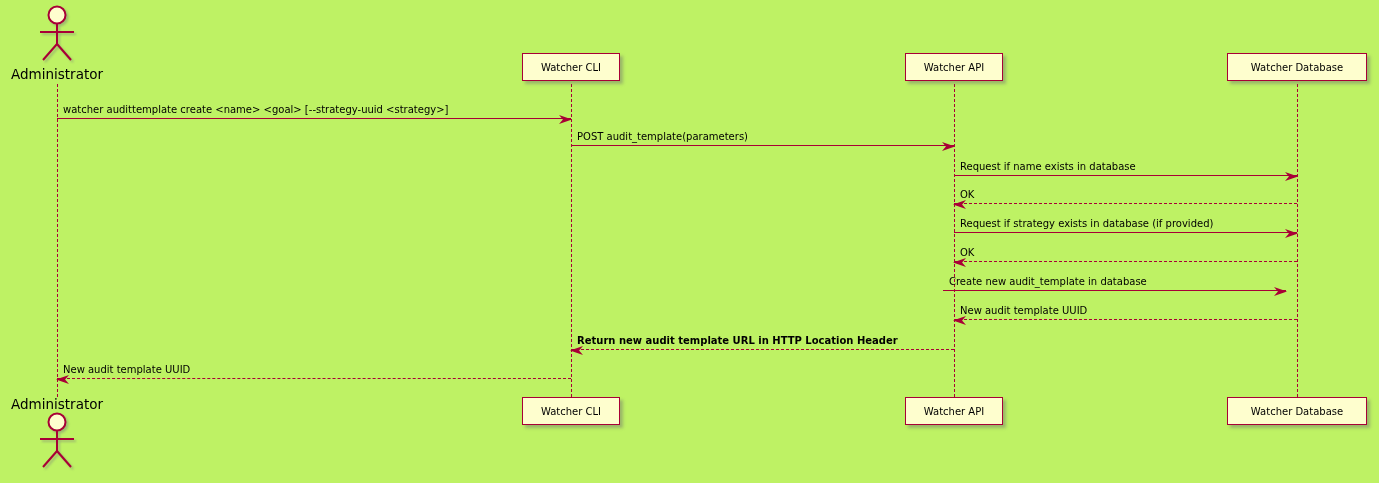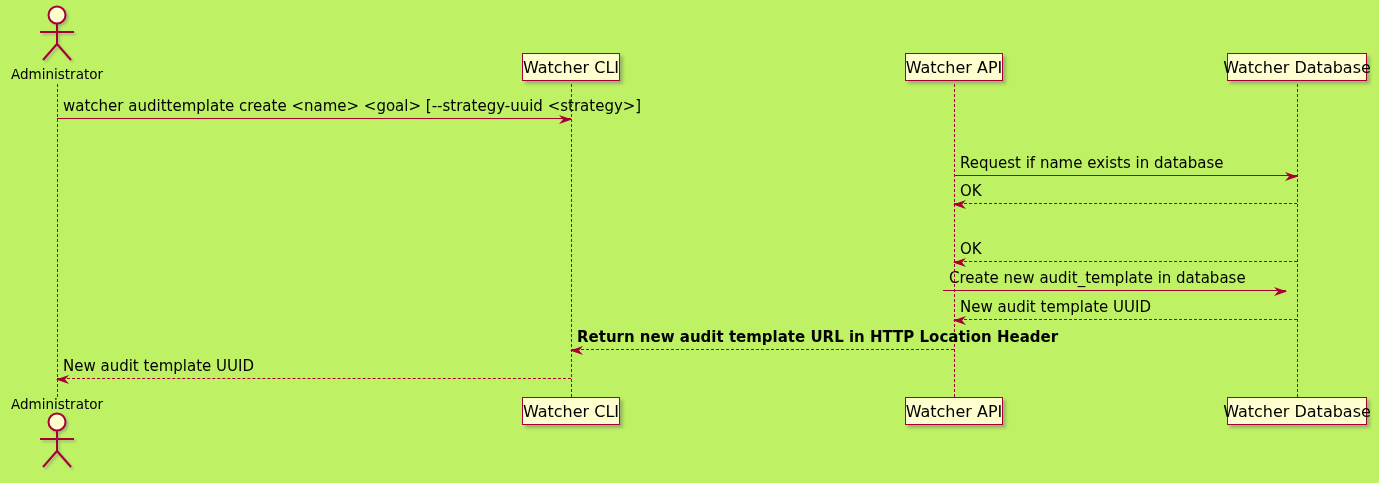--- a/index.html
+++ b/index.html
@@ -11,34 +11,34 @@
   }
   .lifeline {
     position:absolute; top:84px; height:313px; width:0;
     border-left:1px dashed #A80036;
   }
   .pbox {
     position:absolute; height:28px; padding:0 10px;
     background:#FEFECE; border:1.7px solid #A80036;
     display:flex; align-items:center; justify-content:center;
     box-shadow:3px 3px 3px rgba(110,110,110,0.45);
-    white-space:nowrap; font-size:16px;text-align:right;
+    white-space:nowrap; font-size:10px;text-align:right;
   }
   .actor-label {
     position:absolute; width:120px; text-align:center;
     font-size:13.5px; white-space:nowrap;
   }
   .actor {
     position:absolute; width:44px; height:58px;
     filter:drop-shadow(2.5px 2.5px 1px rgba(120,120,120,0.45));
   }
   .msg { position:absolute; height:19px; }
   .msg-label {
     position:absolute; bottom:4px; left:6px;
-    white-space:nowrap; font-size:15px;
+    white-space:nowrap; font-size:10px;
   }
   .msg.ret .msg-label { left:6px; }
   .msg-line {
     position:absolute; left:0; right:0; bottom:0; height:0;
     border-top:1.2px solid #A80036;
   }
   .msg.ret .msg-line { border-top:1px dashed #A80036; }
   .arrowhead {
     position:absolute; bottom:-5px; width:13px; height:9px;
     background:#A80036;
@@ -68,33 +68,43 @@
   <div class="pbox" style="left:522px; top:53px; width:98px;">Watcher CLI</div>
   <div class="pbox" style="left:905px; top:53px; width:98px;">Watcher API</div>
   <div class="pbox" style="left:1227px; top:53px; width:140px;">Watcher Database</div>
 
   <div class="msg" style="left:57px; top:100px; width:514px;">
     <div class="msg-label">watcher audittemplate create &lt;name&gt; &lt;goal&gt; [--strategy-uuid &lt;strategy&gt;]</div>
     <div class="msg-line"></div>
     <span class="arrowhead r"></span>
   </div>
 
+  <div class="msg" style="left:571px; top:127px; width:383px;">
+    <div class="msg-label">POST audit_template(parameters)</div>
+    <div class="msg-line"></div>
+    <span class="arrowhead r"></span>
+  </div>
 
   <div class="msg" style="left:954px; top:157px; width:343px;">
     <div class="msg-label">Request if name exists in database</div>
     <div class="msg-line"></div>
     <span class="arrowhead r"></span>
   </div>
 
   <div class="msg ret" style="left:954px; top:185px; width:343px;">
     <div class="msg-label">OK</div>
     <div class="msg-line"></div>
     <span class="arrowhead l"></span>
   </div>
 
+  <div class="msg" style="left:954px; top:214px; width:343px;">
+    <div class="msg-label">Request if strategy exists in database (if provided)</div>
+    <div class="msg-line"></div>
+    <span class="arrowhead r"></span>
+  </div>
 
   <div class="msg ret" style="left:954px; top:243px; width:343px;">
     <div class="msg-label">OK</div>
     <div class="msg-line"></div>
     <span class="arrowhead l"></span>
   </div>
 
   <div class="msg" style="left:943px; top:272px; width:343px;">
     <div class="msg-label">Create new audit_template in database</div>
     <div class="msg-line"></div>

